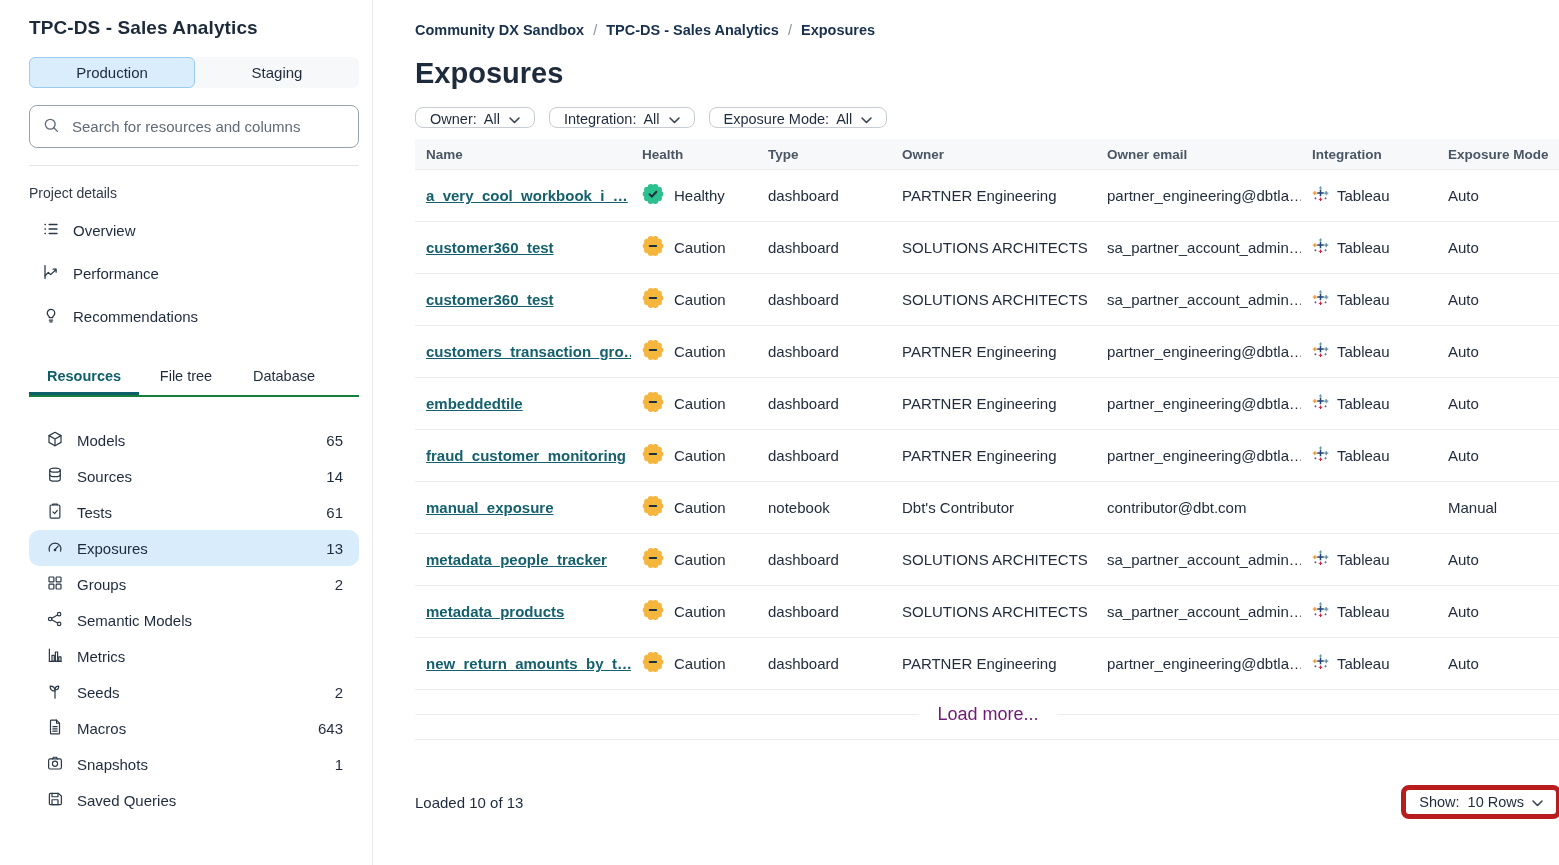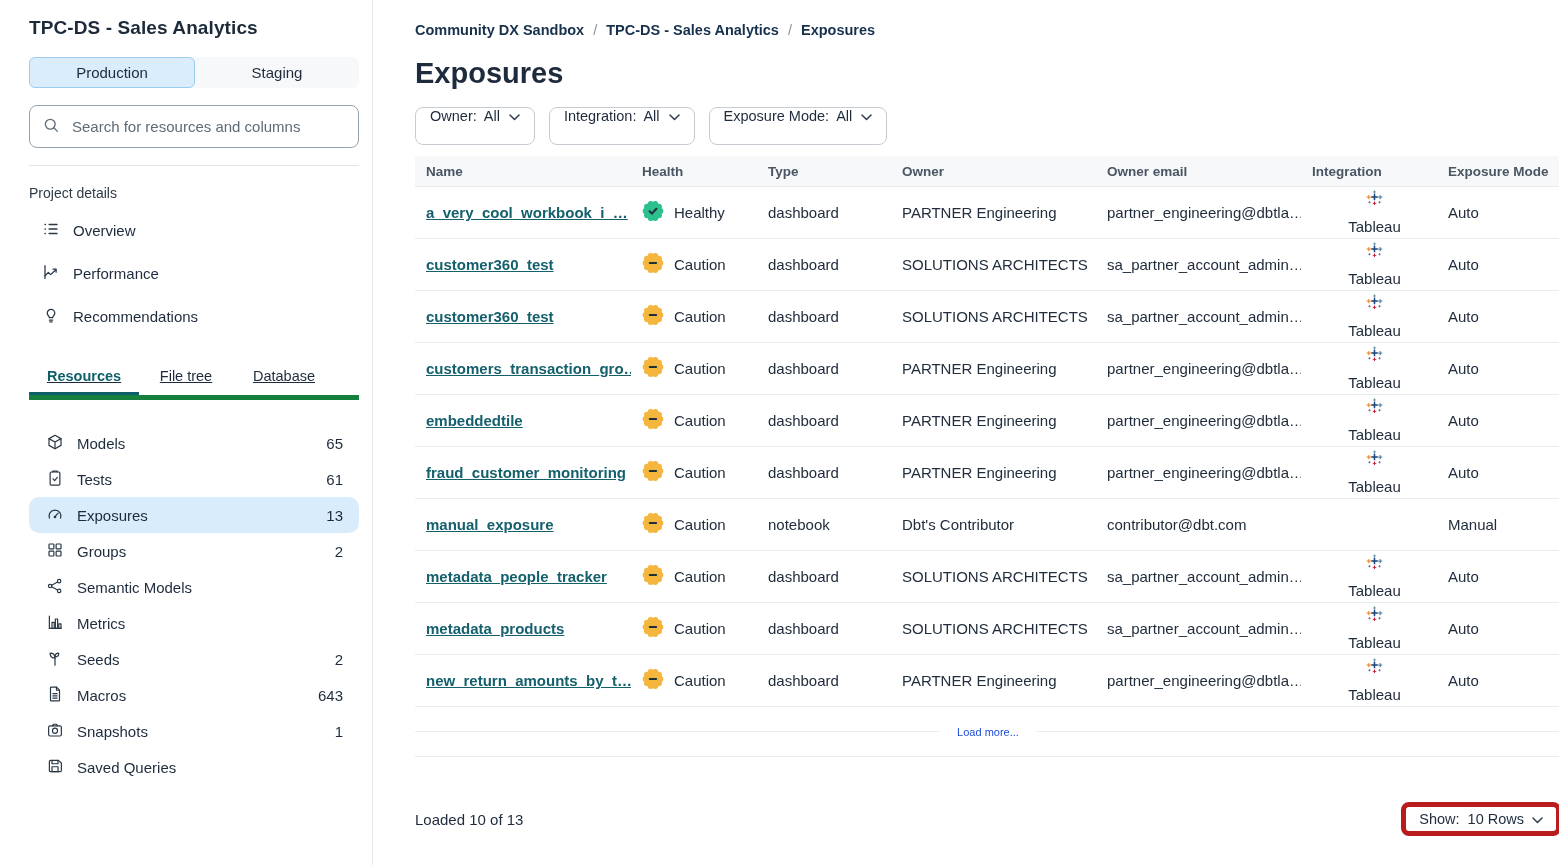--- a/index.html
+++ b/index.html
@@ -36,21 +36,21 @@
   }
   .searchbox input::placeholder { color:#5f6b76; opacity:1; }
   .sb-divider { border:none; border-top:1px solid #e3e5e7; margin:17px 0 0 0; }
   .section-label { margin-top:19px; font-size:14px; color:#2e3a47; }
   .proj-nav { margin-top:8px; }
   .nav-item {
     display:flex; align-items:center; gap:13px; padding:11px 13px; font-size:15px; color:#1e2b3c;
     border-radius:10px; cursor:pointer;
   }
   .nav-item svg { flex:none; }
-  .sb-tabs { display:flex; margin-top:21px; border-bottom:5px solid #15803d;text-decoration:underline; }
+  .sb-tabs { display:flex; margin-top:21px; border-bottom:2px solid #15803d; }
   .sb-tab {
     text-align:center; font-size:14.5px; padding:9px 0 11px 0; color:#1e2b3c; cursor:pointer;
   }
   .sb-tab:nth-child(1){ width:110px; }
   .sb-tab:nth-child(2){ width:94px; }
   .sb-tab:nth-child(3){ width:102px; }
   .sb-tab.active { color:#0e5f6a; font-weight:700; border-bottom:3px solid #0e5f6a; padding-bottom:8px; }
   .res-list { margin-top:25px; }
   .res-item {
     display:flex; align-items:center; height:36px; padding:0 16px 0 17px;
@@ -61,45 +61,45 @@
   .res-count { margin-left:auto; }
 
   
   .main { flex:1; padding:22px 14px 0 42px; }
   .breadcrumb { display:flex; align-items:center; gap:9px; font-size:14.5px; font-weight:700; color:#17304c; }
   .crumb { cursor:pointer; }
   .crumb-sep { color:#8a939c; font-weight:400; }
   .page-title { font-size:29px; font-weight:600; color:#1e2b3c; margin:19px 0 0 0; }
   .filters { display:flex; gap:14px; margin-top:17px; }
   .filter-btn {
-    height:38px; border:1px solid #c6ccd2; border-radius:8px; background:#fff; cursor:pointer;
-    display:flex; align-items:flex-start; gap:7px; padding:0 14px; font-family:inherit; font-size:14.5px; color:#1e2b3c;
+    height:21px; border:1px solid #c6ccd2; border-radius:8px; background:#fff; cursor:pointer;
+    display:flex; align-items:flex-end; gap:7px; padding:0 14px; font-family:inherit; font-size:14.5px; color:#1e2b3c;
   }
   .filter-btn .chev { margin-left:2px; }
 
   .table { margin-top:11px; width:1146px; }
   .thead, .trow {
     display:grid;
     grid-template-columns:216px 126px 134px 205px 205px 136px 124px;
     align-items:center;
   }
   .thead {
     background:#f7f8f9; height:31px; font-size:13.5px; font-weight:700; color:#4a5663;
     border-bottom:1px solid #e9ebec;
   }
   .thead > div, .trow > div { padding-left:11px; overflow:hidden; white-space:nowrap; }
   .trow { height:52px; border-bottom:1px solid #e9ebec; font-size:15px; color:#222e3d; }
   .name-link { color:#14606c; font-weight:700; text-decoration:underline; cursor:pointer; }
   .health-cell { display:flex; align-items:center; gap:10px; }
   .health-cell svg { flex:none; }
-  .integration-cell { display:flex; align-items:center; gap:8px;flex-direction:column; }
+  .integration-cell { display:flex; align-items:center; gap:8px; }
 
   .load-more-wrap { position:relative; height:50px; width:1146px; border-bottom:1px solid #e9ebec; display:flex; align-items:center; justify-content:center; }
   .load-more-wrap::before { content:''; position:absolute; left:0; right:0; top:24px; height:1px; background:#ededee; }
-  .load-more { position:relative; background:#fff; padding:0 18px; color:#1d4ed8; font-size:11px; cursor:pointer; }
+  .load-more { position:relative; background:#fff; padding:0 18px; color:#701a75; font-size:18px; cursor:pointer; }
 
   .list-footer { width:1146px; display:flex; align-items:center; justify-content:space-between; margin-top:45px; }
   .loaded-text { font-size:15px; color:#1e2b3c; }
   .show-btn {
     height:34px; border:5px solid #b91c1c; border-radius:8px; background:#fff; cursor:pointer;
     display:flex; align-items:center; gap:8px; padding:0 13px; font-family:inherit; font-size:14.5px; color:#1e2b3c;
   }
 </style>
 </head>
 <body>
@@ -158,20 +158,29 @@
     </div>
 
     <div class="res-list">
         <div class="res-item">
           <span><svg width="18" height="18" viewBox="0 0 24 24" fill="none" stroke="#2a3744" stroke-width="1.6" stroke-linecap="round" stroke-linejoin="round">
               <path d="M12 3l8 4.5v9L12 21l-8-4.5v-9L12 3z"></path>
               <path d="M12 12l8-4.5M12 12L4 7.5M12 12v9"></path>
             </svg></span>
           <span>Models</span>
           <span class="res-count">65</span>
+        </div>
+        <div class="res-item">
+          <span><svg width="18" height="18" viewBox="0 0 24 24" fill="none" stroke="#2a3744" stroke-width="1.6" stroke-linecap="round" stroke-linejoin="round">
+              <ellipse cx="12" cy="5.5" rx="7" ry="2.7"></ellipse>
+              <path d="M5 5.5v6c0 1.5 3.1 2.7 7 2.7s7-1.2 7-2.7v-6"></path>
+              <path d="M5 11.5v6c0 1.5 3.1 2.7 7 2.7s7-1.2 7-2.7v-6"></path>
+            </svg></span>
+          <span>Sources</span>
+          <span class="res-count">14</span>
         </div>
         <div class="res-item">
           <span><svg width="18" height="18" viewBox="0 0 24 24" fill="none" stroke="#2a3744" stroke-width="1.6" stroke-linecap="round" stroke-linejoin="round">
               <rect x="5.5" y="4" width="13" height="17.5" rx="1.5"></rect>
               <path d="M9 4V2.8h6V4"></path>
               <path d="M9.3 13.2l2.2 2.2 3.6-4.2"></path>
             </svg></span>
           <span>Tests</span>
           <span class="res-count">61</span>
         </div>

